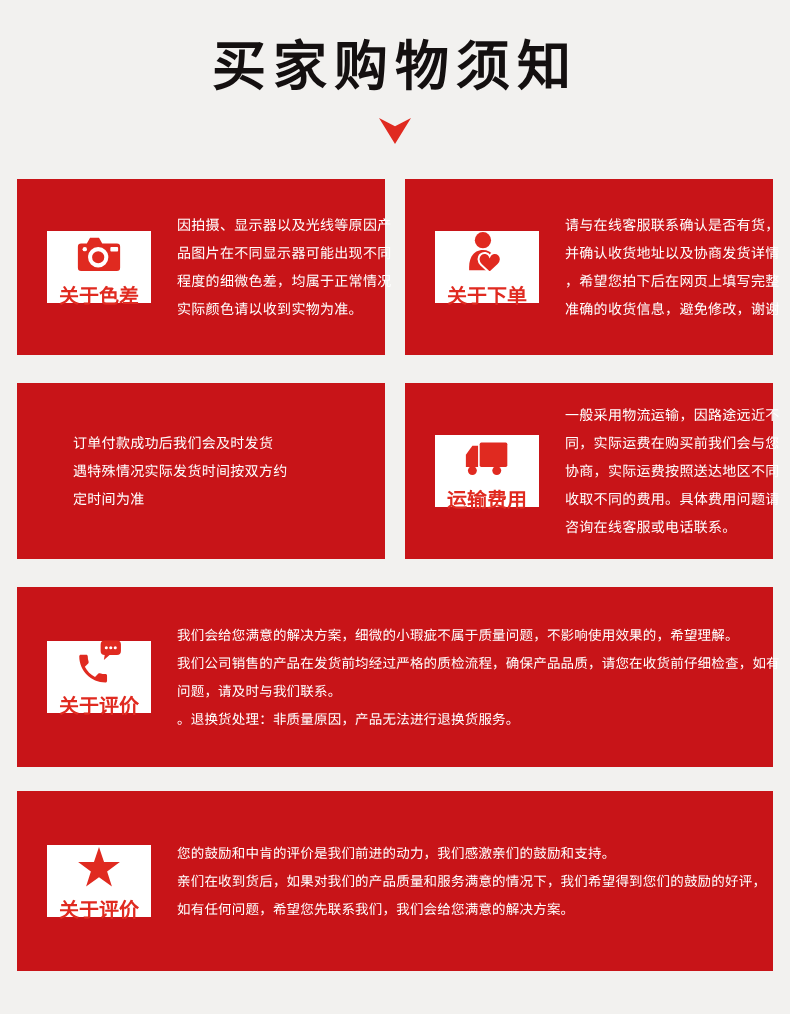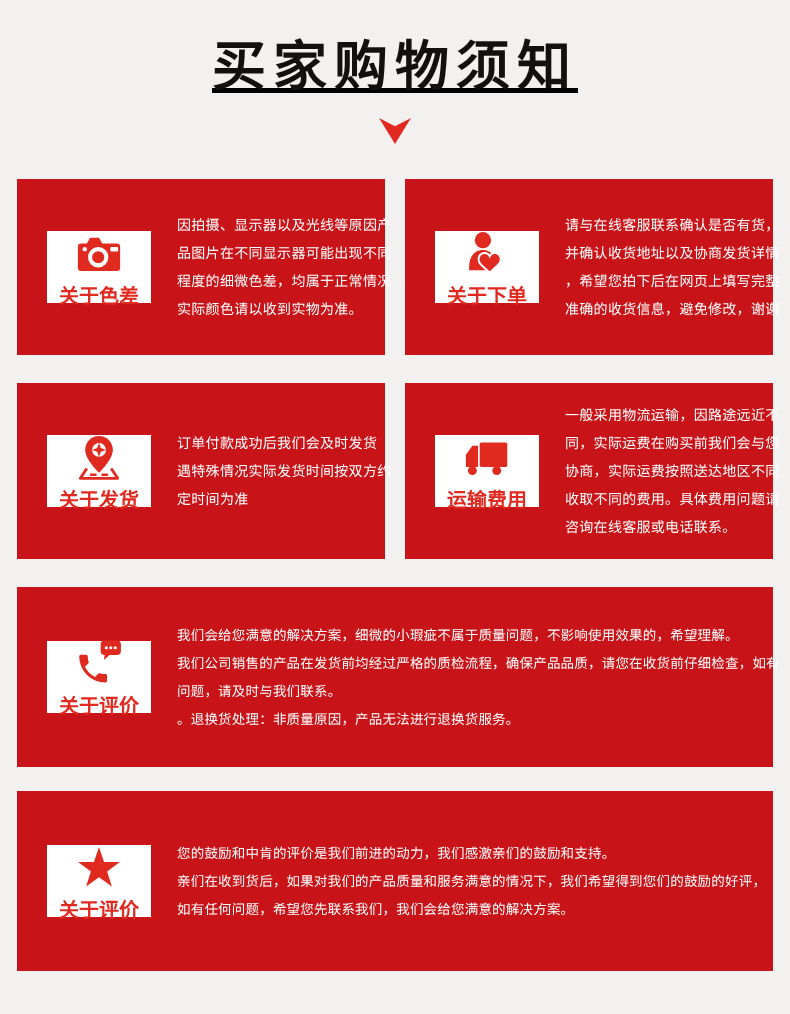--- a/index.html
+++ b/index.html
@@ -7,21 +7,21 @@
     width:790px;height:1014px;
     background:#f2f1ef;
     font-family:"DejaVu Sans","Liberation Sans",sans-serif;
     -webkit-font-smoothing:antialiased;
   }
   .page{
     position:relative;width:790px;height:1014px;overflow:hidden;
     background:var(--page-bg,#f2f1ef);
   }
   
-  .header{padding-top:22px;text-align:center;text-decoration:underline;}
+  .header{padding-top:22px;text-align:center;}
   .page-title{
     margin:0;
     font-family:"DejaVu Serif","Liberation Serif",serif;
     font-weight:900;
     font-size:54px;
     letter-spacing:7px;
     color:var(--title-color,#141010);
   }
   .down-arrow{
     width:32px;height:26px;
@@ -107,32 +107,20 @@
           <div class="text-line">并确认收货地址以及协商发货详情</div>
           <div class="text-line">，希望您拍下后在网页上填写完整</div>
           <div class="text-line">准确的收货信息，避免修改，谢谢</div>
         </div>
       </section>
     </div>
 
     <div class="card-row">
 
       <section class="card half">
-        <div class="tile">
-          <span>
-            <svg viewBox="0 0 64 64" fill="#e02a20" xmlns="http://www.w3.org/2000/svg">
-              <path d="M17 45 l-8 12 h46 l-8-12" fill="none" stroke="#e02a20" stroke-width="3.5" stroke-linejoin="round"></path>
-              <path d="M21 52.5 h8 M35 52.5 h8" stroke="#e02a20" stroke-width="3" fill="none"></path>
-              <path d="M32 5 c-9.4 0-17 7.6-17 17 c0 12 17 28 17 28 s17-16 17-28 c0-9.4-7.6-17-17-17 z"></path>
-              <circle cx="32" cy="22" r="8.5" fill="#ffffff"></circle>
-              <path d="M32 13.5 l2.3 6.2 6.2 2.3 -6.2 2.3 -2.3 6.2 -2.3-6.2 -6.2-2.3 6.2-2.3 z"></path>
-            </svg>
-          </span>
-          <span class="tile-label">关于发货</span>
-        </div>
         <div class="card-text">
           <div class="text-line">订单付款成功后我们会及时发货</div>
           <div class="text-line">遇特殊情况实际发货时间按双方约</div>
           <div class="text-line">定时间为准</div>
         </div>
       </section>
 
       <section class="card half">
         <div class="tile">
           <span>

